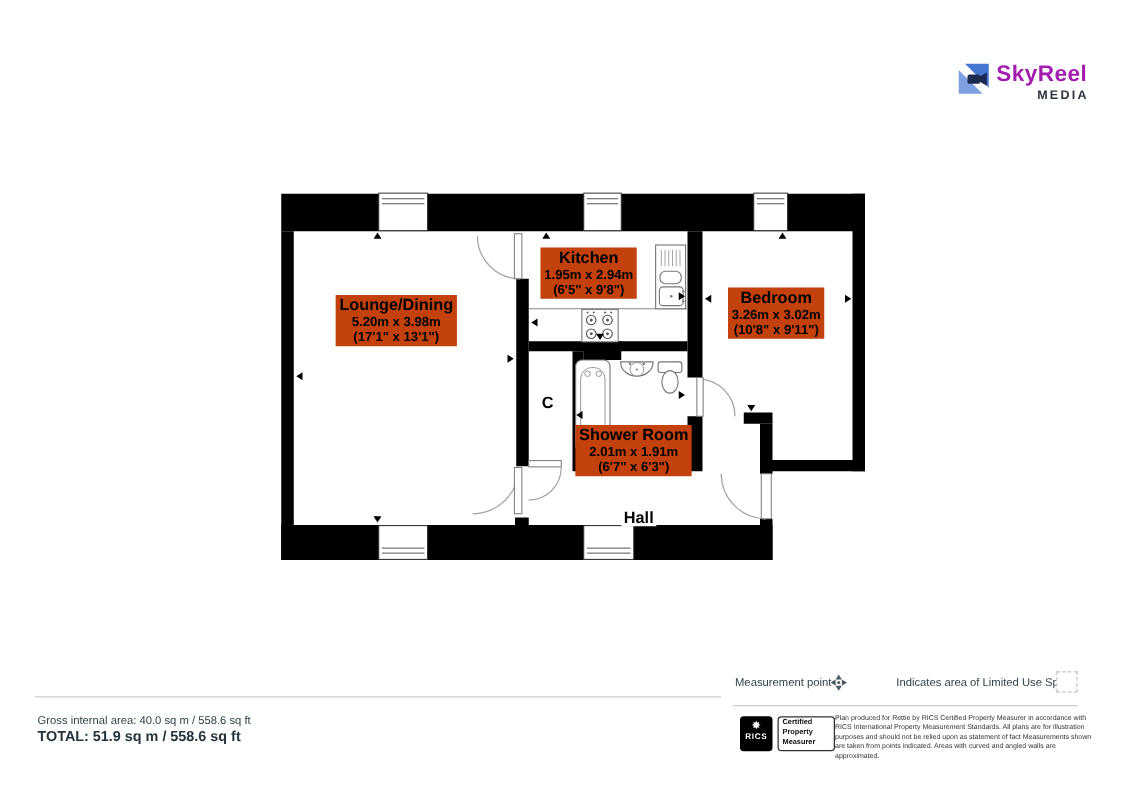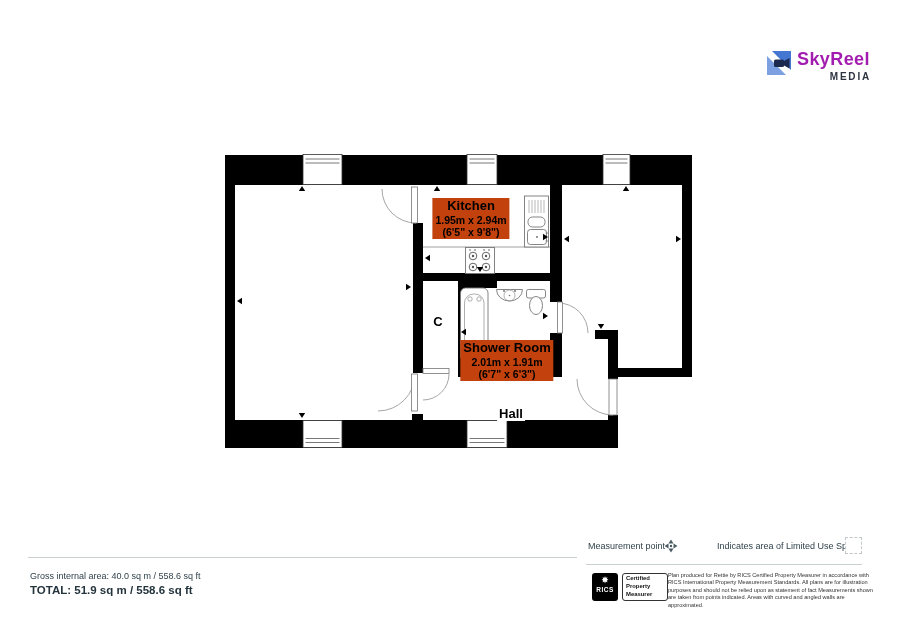--- a/index.html
+++ b/index.html
@@ -190,24 +190,34 @@
       <polygon points="626,186 622.8,191 629.2,191"></polygon>
       <polygon points="564,239 569,235.8 569,242.2"></polygon>
       <polygon points="681,239 676,235.8 676,242.2"></polygon>
       <polygon points="501,367 497.8,362 504.2,362"></polygon>
       <polygon points="461,332 466,328.8 466,335.2"></polygon>
       <polygon points="548,316 543,312.8 543,319.2"></polygon>
       <polygon points="601,329 597.8,324 604.2,324"></polygon>
     </g>
   </svg>
 
+  <div class="room-label" style="left:317px;top:236px;">
+    <div class="rname">Lounge/Dining</div>
+    <div class="rdim">5.20m x 3.98m</div>
+    <div class="rdim">(17'1" x 13'1")</div>
+  </div>
   <div class="room-label" style="left:471px;top:198px;">
     <div class="rname">Kitchen</div>
     <div class="rdim">1.95m x 2.94m</div>
     <div class="rdim">(6'5" x 9'8")</div>
+  </div>
+  <div class="room-label" style="left:621px;top:230px;">
+    <div class="rname">Bedroom</div>
+    <div class="rdim">3.26m x 3.02m</div>
+    <div class="rdim">(10'8" x 9'11")</div>
   </div>
   <div class="room-label" style="left:507px;top:312px;margin-top:28px;">
     <div class="rname">Shower Room</div>
     <div class="rdim">2.01m x 1.91m</div>
     <div class="rdim">(6'7" x 6'3")</div>
   </div>
   <div class="room-small" style="left:438px;top:314px;">C</div>
   <div class="room-small" style="left:511px;top:406px;">Hall</div>
 
   <div class="hline" style="left:28px;top:557px;width:549px;"></div>

